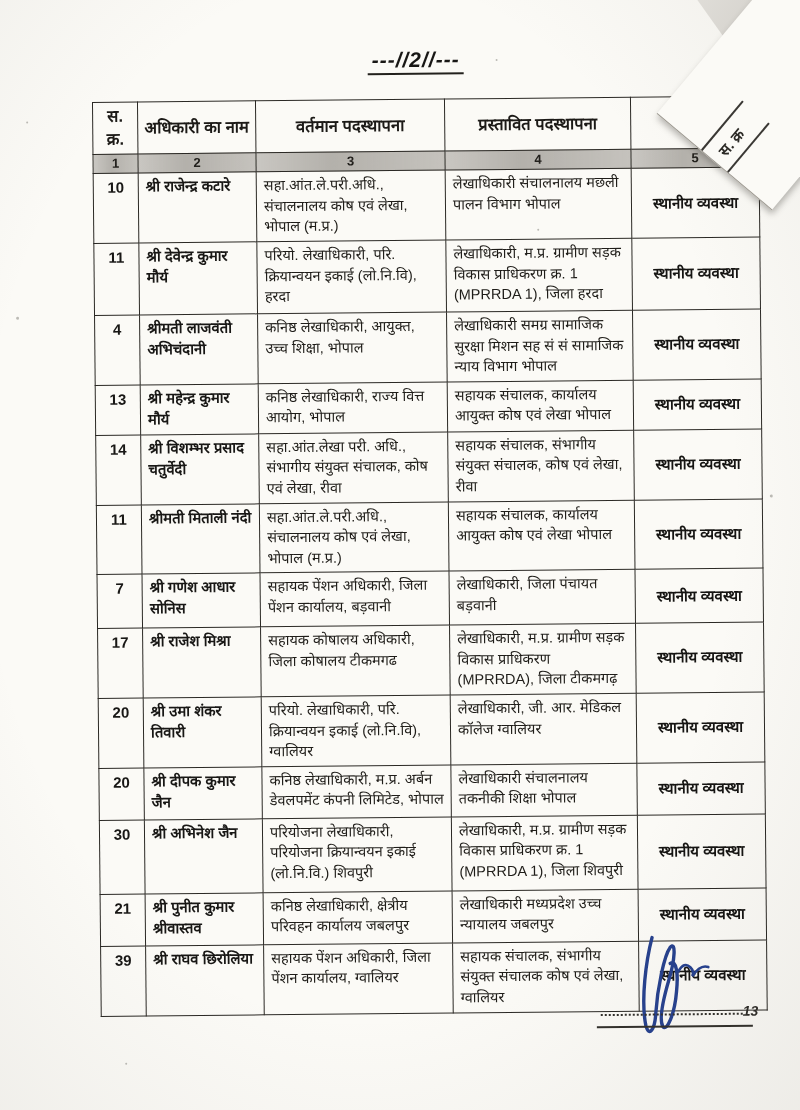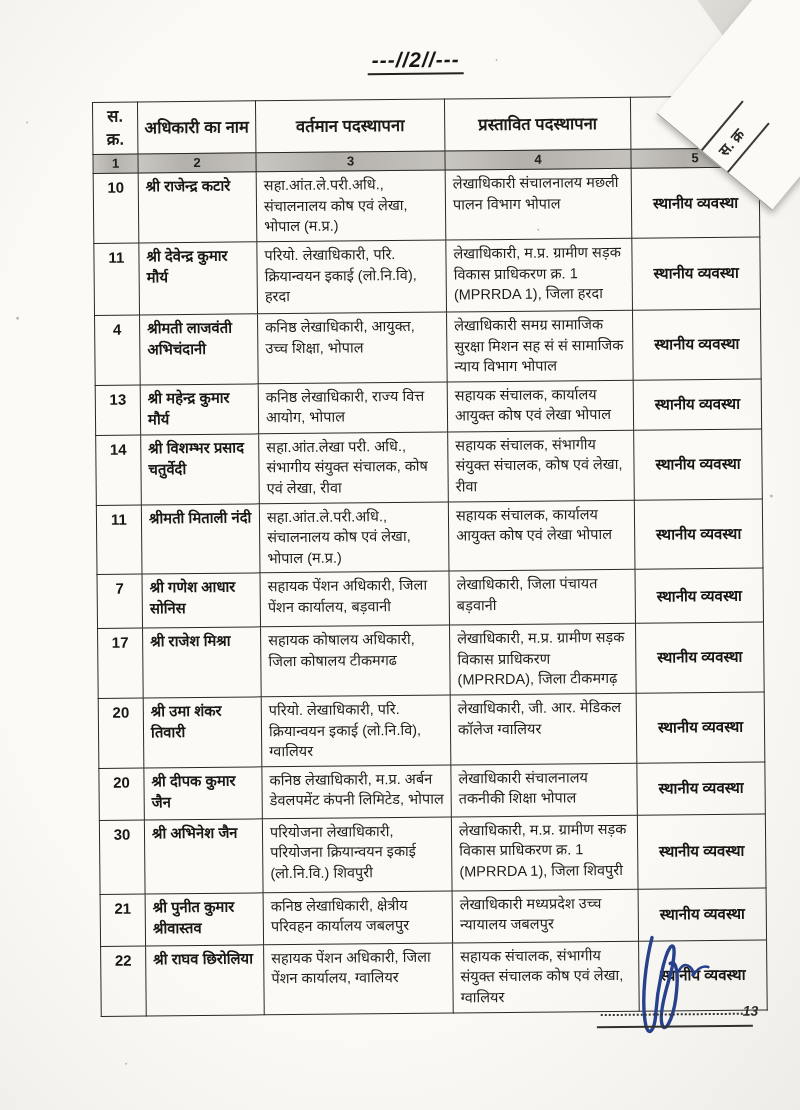--- a/index.html
+++ b/index.html
@@ -252,21 +252,21 @@
 
     <tr>
       <td class="sno">21</td>
       <td class="name">श्री पुनीत कुमार श्रीवास्तव</td>
       <td class="body-text">कनिष्ठ लेखाधिकारी, क्षेत्रीय परिवहन कार्यालय जबलपुर</td>
       <td class="body-text">लेखाधिकारी मध्यप्रदेश उच्च न्यायालय जबलपुर</td>
       <td class="remark">स्थानीय व्यवस्था</td>
     </tr>
 
     <tr>
-      <td class="sno">22</td>
+      <td class="sno">39</td>
       <td class="name">श्री राघव छिरोलिया</td>
       <td class="body-text">सहायक पेंशन अधिकारी, जिला पेंशन कार्यालय, ग्वालियर</td>
       <td class="body-text">सहायक संचालक, संभागीय संयुक्त संचालक कोष एवं लेखा, ग्वालियर</td>
       <td class="remark">स्थानीय व्यवस्था</td>
     </tr>
   </tbody>
   </table>
 
   <div class="signature-block">
     <svg class="sig" width="120" height="110" viewBox="0 0 120 110">

